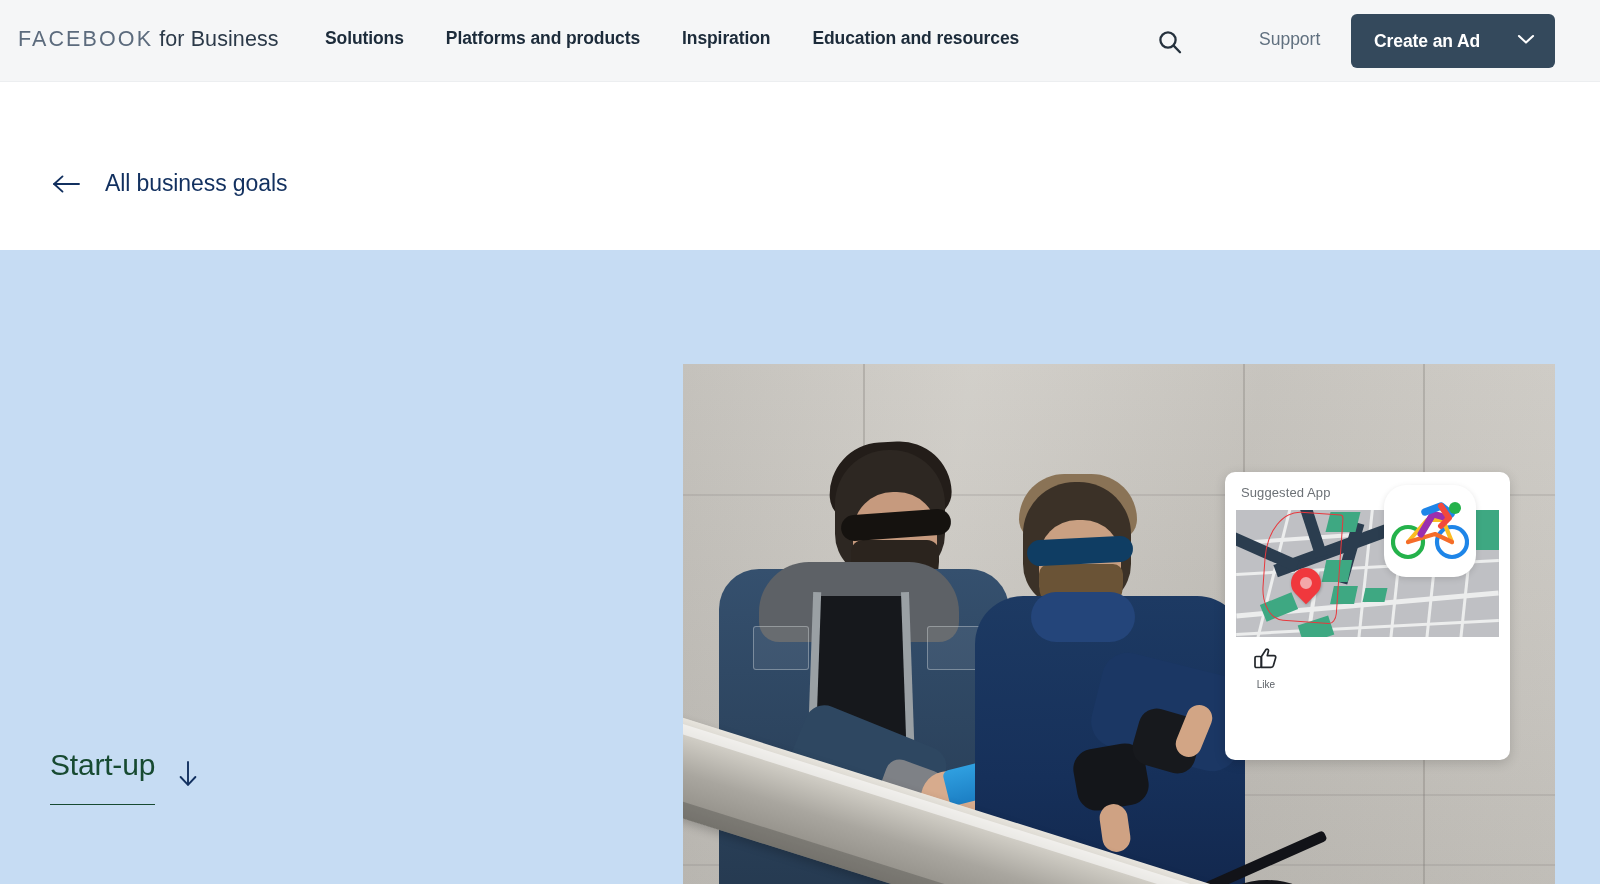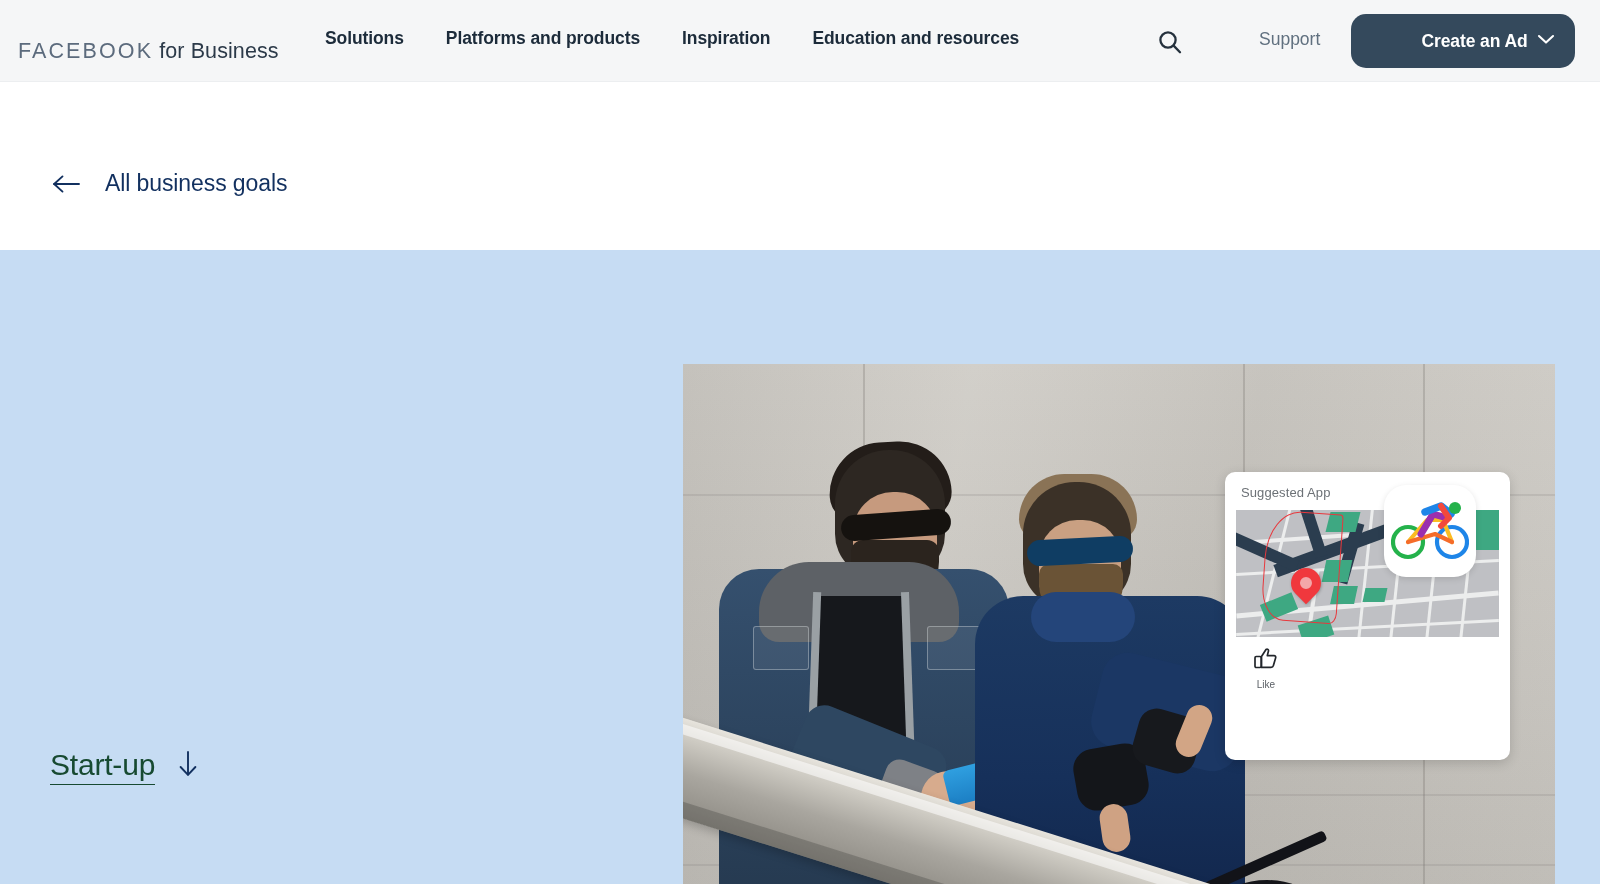--- a/index.html
+++ b/index.html
@@ -14,21 +14,21 @@
   .header {
     position: absolute; top: 0; left: 0;
     width: 1600px; height: 82px;
     background: #f5f6f7;
     border-bottom: 1px solid #eceef0;
     display: flex; align-items: center;
   }
   .brand {
     position: absolute; left: 18px; top: 27px;
     font-size: 21.5px; white-space: nowrap;
-    color: #3b4a5a; letter-spacing: 0; margin-top: 12px;
+    color: #3b4a5a; letter-spacing: 0;
   }
   .brand .fb {
     letter-spacing: 2.1px; color: #5c6b7d; font-weight: 400;
   }
   .brand .forb { color: #2c3a49; letter-spacing: 0.1px; }
 
   .nav { position: absolute; left: 325px; top: 28px; display: flex; align-items: center; }
   .nav-item {
     font-size: 17.5px; font-weight: 700; color: #1c2b3a;
     margin-right: 42px; white-space: nowrap; cursor: pointer;
@@ -40,24 +40,23 @@
     position: absolute; left: 1152px; top: 24px;
     width: 36px; height: 36px; cursor: pointer;
     display: flex; align-items: center; justify-content: center;
   }
   .support-link {
     position: absolute; left: 1224px; top: 29px;
     font-size: 17.5px; color: #60707f; cursor: pointer; white-space: nowrap; margin-left: 35px;
   }
   .cta {
     position: absolute; left: 1351px; top: 14px;
-    width: 224px; height: 54px; border-radius: 15px;
+    width: 204px; height: 54px; border-radius: 6px;
     background: #34495c; display: flex; align-items: center;
     cursor: pointer;
-    justify-content: center;
   }
   .cta-label {
     margin-left: 23px; color: #ffffff; font-size: 17.5px;
     font-weight: 700; letter-spacing: -0.1px; white-space: nowrap;
   }
   .cta-chev { position: absolute; right: 20px; top: 19px; }
 
   
   .white-band {
     position: absolute; top: 82px; left: 0;
@@ -93,21 +92,21 @@
     font-size: 58px; line-height: 74px; font-weight: 400;
     color: #0d2e54; letter-spacing: -0.9px;
   }
 
   .start-link {
     position: absolute; left: 50px; top: 498px;
     display: flex; align-items: center; cursor: pointer;
   }
   .start-label {
     font-size: 30px; color: #174a31; letter-spacing: -0.2px;
-    padding-bottom: 2px; border-bottom: 1.6px solid #174a31;
+    padding-bottom: 22px; border-bottom: 1.6px solid #174a31;
     white-space: nowrap;
   }
   .start-arrow { margin-left: 20px; margin-bottom: 6px; }
 
   
   .photo {
     position: absolute; left: 683px; top: 114px;
     width: 872px; height: 701px;
     overflow: hidden; background: #b9b6b0;
   }

